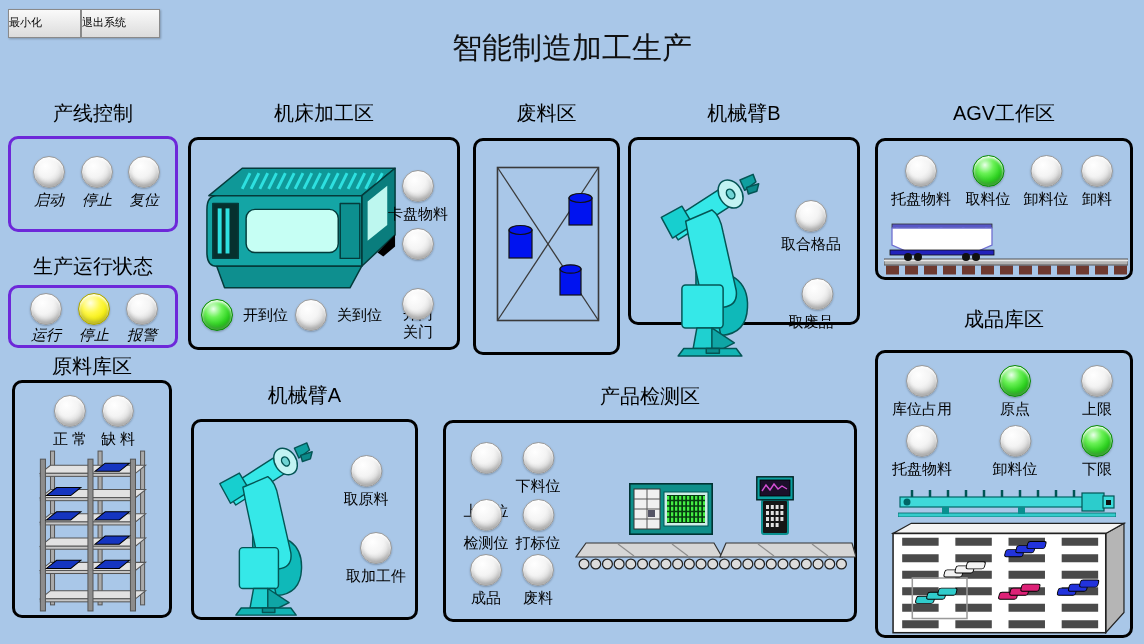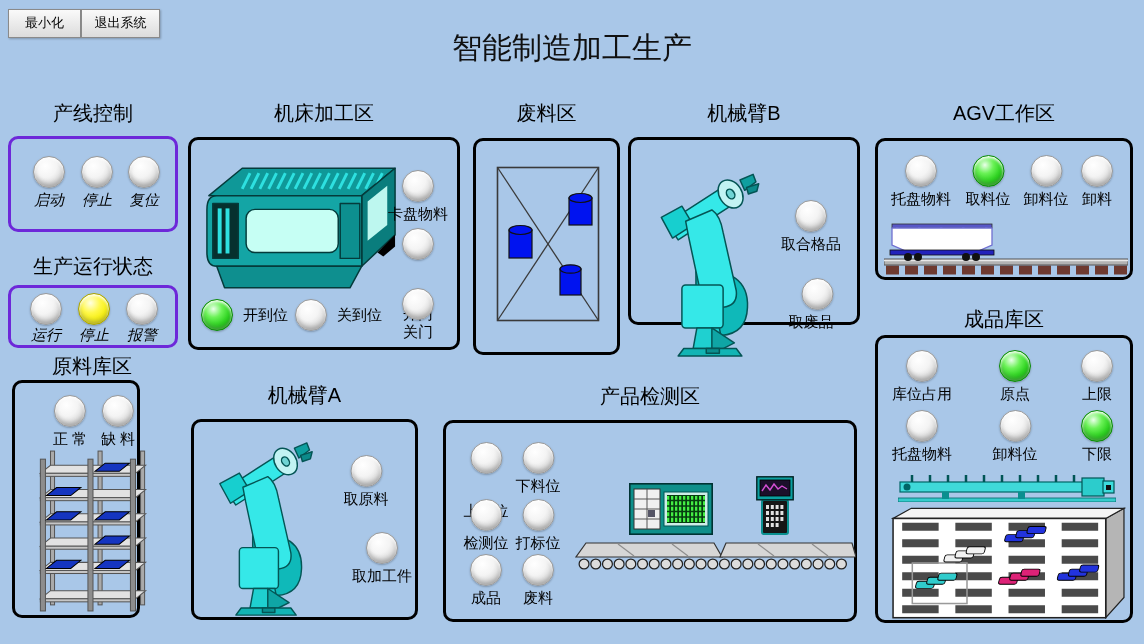--- a/index.html
+++ b/index.html
@@ -1,20 +1,20 @@
 <!DOCTYPE html>
 <html><head>
 <meta charset="utf-8">
 <style>
   html,body{margin:0;padding:0;}
   body{font-family:"Liberation Sans", sans-serif; background:#8fb0d4;}
   #stage{position:relative;width:1144px;height:644px;background:#a9c7e8;overflow:hidden;}
 
   .winbtn{position:absolute;top:9px;height:27px;background:linear-gradient(#fafafa,#dcdcdc);
-    border:1px solid #8a8a8a;font-size:13px;color:#000;text-align:center;line-height:25px;
+    border:1px solid #8a8a8a;font-size:11px;color:#000;line-height:25px;
     box-shadow:1px 1px 2px rgba(0,0,0,.25);cursor:pointer;font-family:Liberation Serif, serif;}
   #main-title{position:absolute;left:0;right:0;top:28px;text-align:center;font-size:30px;color:#101010;}
 
   .sec-title{position:absolute;text-align:center;font-size:20px;color:#000;}
   .panel{position:absolute;border:3px solid #000;border-radius:10px;box-sizing:border-box;}
   .redbox{position:absolute;border:3px solid #6d28d9;border-radius:10px;box-sizing:border-box;font-style:italic;}
 
   .lamp{width:30px;height:30px;border-radius:50%;flex:none;
     background:radial-gradient(circle at 38% 30%, #ffffff 0%, #f4f4f4 40%, #d4d4d4 75%, #b6b6b6 100%);
     border:1px solid #9a9a9a;
@@ -93,21 +93,21 @@
     <div class="lcol" style="left:83px;top:5px;gap:1px;">
       <span class="lamp yellow"></span>
       <span class="llabel">停止</span>
     </div>
     <div class="lcol" style="left:131px;top:5px;gap:1px;">
       <span class="lamp off"></span>
       <span class="llabel">报警</span>
     </div>
   </div>
 
-  <div class="panel" style="left:12px;top:380px;width:128px;height:238px;padding-left:18px;">
+  <div class="panel" style="left:12px;top:380px;width:160px;height:238px;padding-left:18px;">
     <div class="lcol" style="left:55px;top:12px;">
       <span class="lamp off"></span>
       <span class="llabel">正 常</span>
     </div>
     <div class="lcol" style="left:103px;top:12px;">
       <span class="lamp off"></span>
       <span class="llabel">缺 料</span>
     </div>
     <svg style="position:absolute;left:22px;top:62px;" width="112" height="170" viewBox="0 0 108 168">
       <g stroke="#555" stroke-width="1">
@@ -246,21 +246,21 @@
         <polygon points="8,9 108,9 108,26 92,33 24,33 8,26" fill="#ffffff" stroke="#7070d0" stroke-width="1.3"></polygon>
         <rect x="6" y="31" width="104" height="5" fill="#2222bb" stroke="#111" stroke-width="0.8"></rect>
         <circle cx="24" cy="38" r="4" fill="#111"></circle>
           <circle cx="34" cy="38" r="4" fill="#111"></circle>
         <circle cx="82" cy="38" r="4" fill="#111"></circle>
           <circle cx="92" cy="38" r="4" fill="#111"></circle>
       </g>
     </svg>
   </div>
 
-  <div class="panel" style="left:875px;top:335px;width:258px;height:288px;">
+  <div class="panel" style="left:875px;top:350px;width:258px;height:288px;">
     <div class="lcol" style="left:44px;top:12px;">
       <span class="lamp off"></span>
       <span class="llabel">库位占用</span>
     </div>
     <div class="lcol" style="left:137px;top:12px;">
       <span class="lamp green"></span>
       <span class="llabel">原点</span>
     </div>
     <div class="lcol" style="left:219px;top:12px;">
       <span class="lamp off"></span>
@@ -333,21 +333,21 @@
   </div>
 
   <div class="panel" style="left:191px;top:419px;width:227px;height:201px;">
     <svg style="position:absolute;left:14px;top:12px;" width="116" height="182">
       <use href="#robot-arm" width="116" height="182"></use>
     </svg>
     <div class="lcol" style="left:172px;top:33px;">
       <span class="lamp off"></span>
       <span class="llabel">取原料</span>
     </div>
-    <div class="lcol" style="left:188px;top:110px;justify-content:flex-end;">
+    <div class="lcol" style="left:182px;top:110px;justify-content:flex-end;">
       <span class="lamp off"></span>
       <span class="llabel">取加工件</span>
     </div>
   </div>
 
   <div class="panel" style="left:443px;top:420px;width:414px;height:202px;">
     <div class="lcol" style="left:40px;top:19px;gap:28px;">
       <span class="lamp off"></span>
       <span class="llabel">上料位</span>
     </div>

